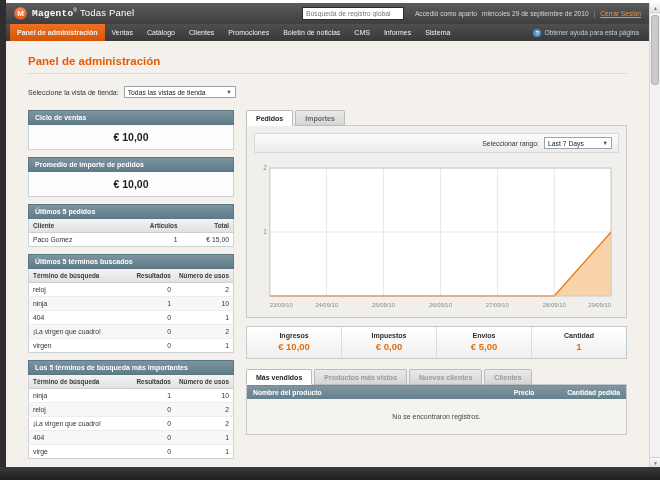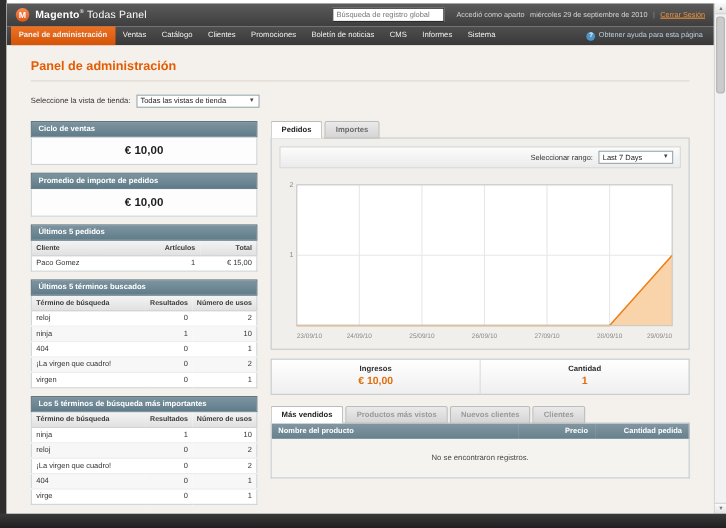--- a/index.html
+++ b/index.html
@@ -19,21 +19,21 @@
                     line-height:10px; background:linear-gradient(#fafafa,#e3e3e3); border-bottom:1px solid #d0d0d0; }
   .vscroll .arrow.down { position:absolute; bottom:0; border-top:1px solid #d0d0d0; border-bottom:none; }
   .vscroll .thumb { position:absolute; top:12px; left:1px; width:8px; height:70px;
                     background:#cbcbcb; border:1px solid #b3b3b3; border-radius:3px; }
   .page { position:absolute; left:6px; top:3px; width:643px; height:464px; background:#f4f1ec; overflow:hidden; }
 
   
   .topbar { height:21px; background:linear-gradient(180deg,#5b5b5b,#3e3e3e);
             display:flex; align-items:center; padding:0 8px; gap:5px; }
   .brand { color:#fff; font-size:9.5px; letter-spacing:.2px; white-space:nowrap; }
-  .brand b { font-weight:bold; }
+  .brand b { font-weight:bold;font-family:Liberation Mono, monospace; }
   .brand sup { font-size:5px; }
   .topbar .spacer { flex:1; }
   .global-search { width:102px; height:13px; border:1px solid #2c2c2c; background:#fff;
                    font-family:inherit; font-size:6.8px; color:#777; padding:0 3px; }
   .user-info { display:flex; align-items:center; gap:5px; font-size:6.6px; color:#d4d4d4;
                white-space:nowrap; margin-left:6px; }
   .user-info .sep { color:#8f8f8f; }
   .logout { color:#ef9440; text-decoration:underline; cursor:pointer; }
 
   
@@ -334,20 +334,28 @@
                 </svg>
             </div>
           </div>
 
           <div class="stats">
             <div class="stat">
               <div class="stat-label">Ingresos</div>
               <div class="stat-value">€ 10,00</div>
             </div>
             <div class="stat">
+              <div class="stat-label">Impuestos</div>
+              <div class="stat-value">€ 0,00</div>
+            </div>
+            <div class="stat">
+              <div class="stat-label">Envíos</div>
+              <div class="stat-value">€ 5,00</div>
+            </div>
+            <div class="stat">
               <div class="stat-label">Cantidad</div>
               <div class="stat-value">1</div>
             </div>
           </div>
 
           <div class="tabs bottom-tabs">
             <a class="tab active">Más vendidos</a>
             <a class="tab disabled">Productos más vistos</a>
             <a class="tab disabled">Nuevos clientes</a>
             <a class="tab disabled">Clientes</a>

